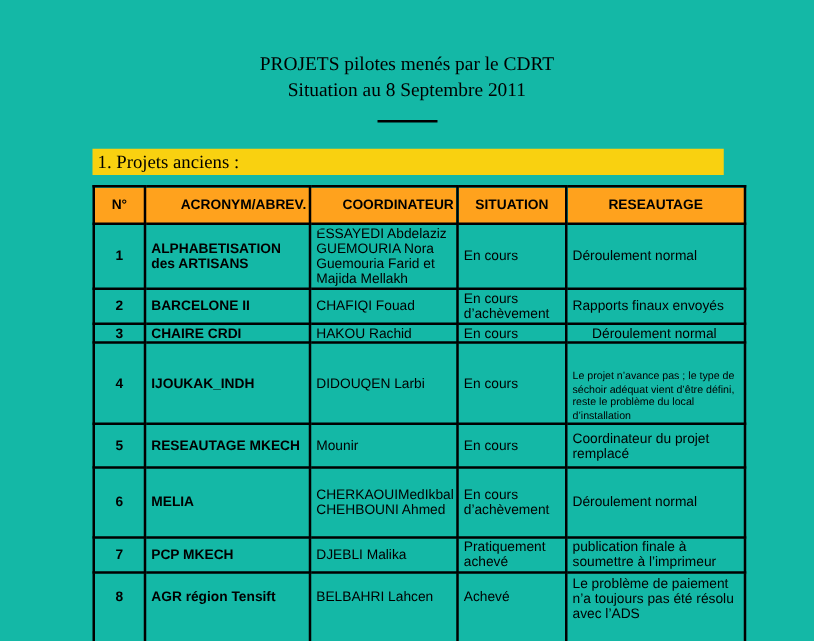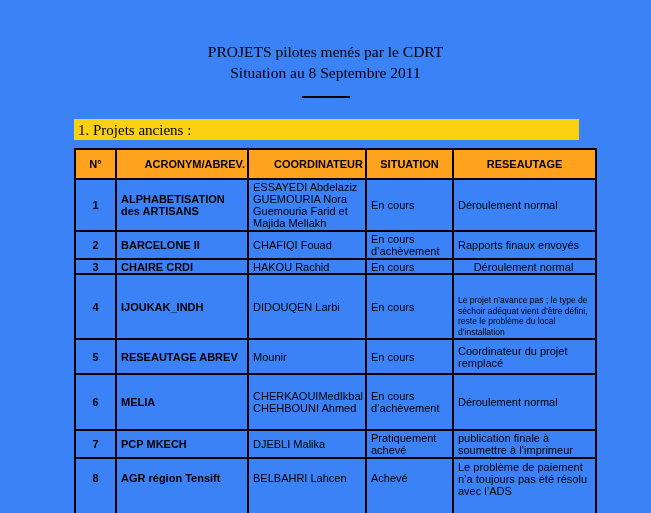--- a/index.html
+++ b/index.html
@@ -1,20 +1,20 @@
 <!DOCTYPE html>
 <html><head>
 <meta charset="utf-8">
 <style>
   html, body { margin: 0; padding: 0; background: #ffffff; }
   .page {
     position: relative;
     width: 651px;
     height: 513px;
-    background: #3b82f6;
+    background: #14b8a6;
     overflow: hidden;
     font-family: "Liberation Sans", sans-serif;
     color: #000;
   }
   
   .title-block {
     padding-top: 41px;
     text-align: center;
     font-family: "Liberation Serif", serif;
   }
@@ -140,21 +140,21 @@
       </tr>
       <tr class="r4">
         <td class="num">4</td>
         <td class="acr">IJOUKAK_INDH</td>
         <td class="coo">DIDOUQEN Larbi</td>
         <td class="sit">En cours</td>
         <td class="com small">Le projet n’avance pas ; le type de séchoir adéquat vient d’être défini, reste le problème du local d’installation</td>
       </tr>
       <tr class="r5">
         <td class="num">5</td>
-        <td class="acr">RESEAUTAGE ABREV</td>
+        <td class="acr">RESEAUTAGE MKECH</td>
         <td class="coo">Mounir</td>
         <td class="sit">En cours</td>
         <td class="com">Coordinateur du projet remplacé</td>
       </tr>
       <tr class="r6">
         <td class="num">6</td>
         <td class="acr">MELIA</td>
         <td class="coo">CHERKAOUIMedIkbal CHEHBOUNI Ahmed</td>
         <td class="sit">En cours d’achèvement</td>
         <td class="com">Déroulement normal</td>

